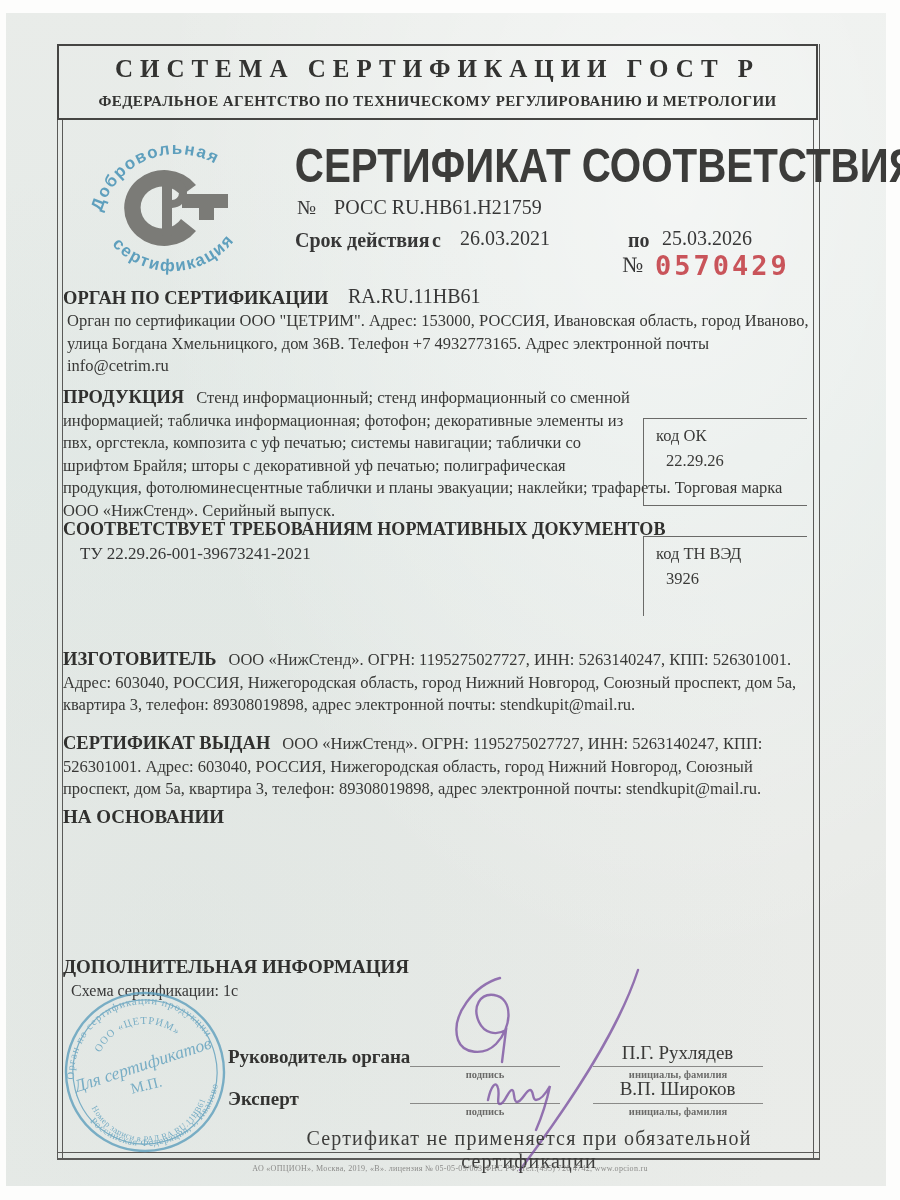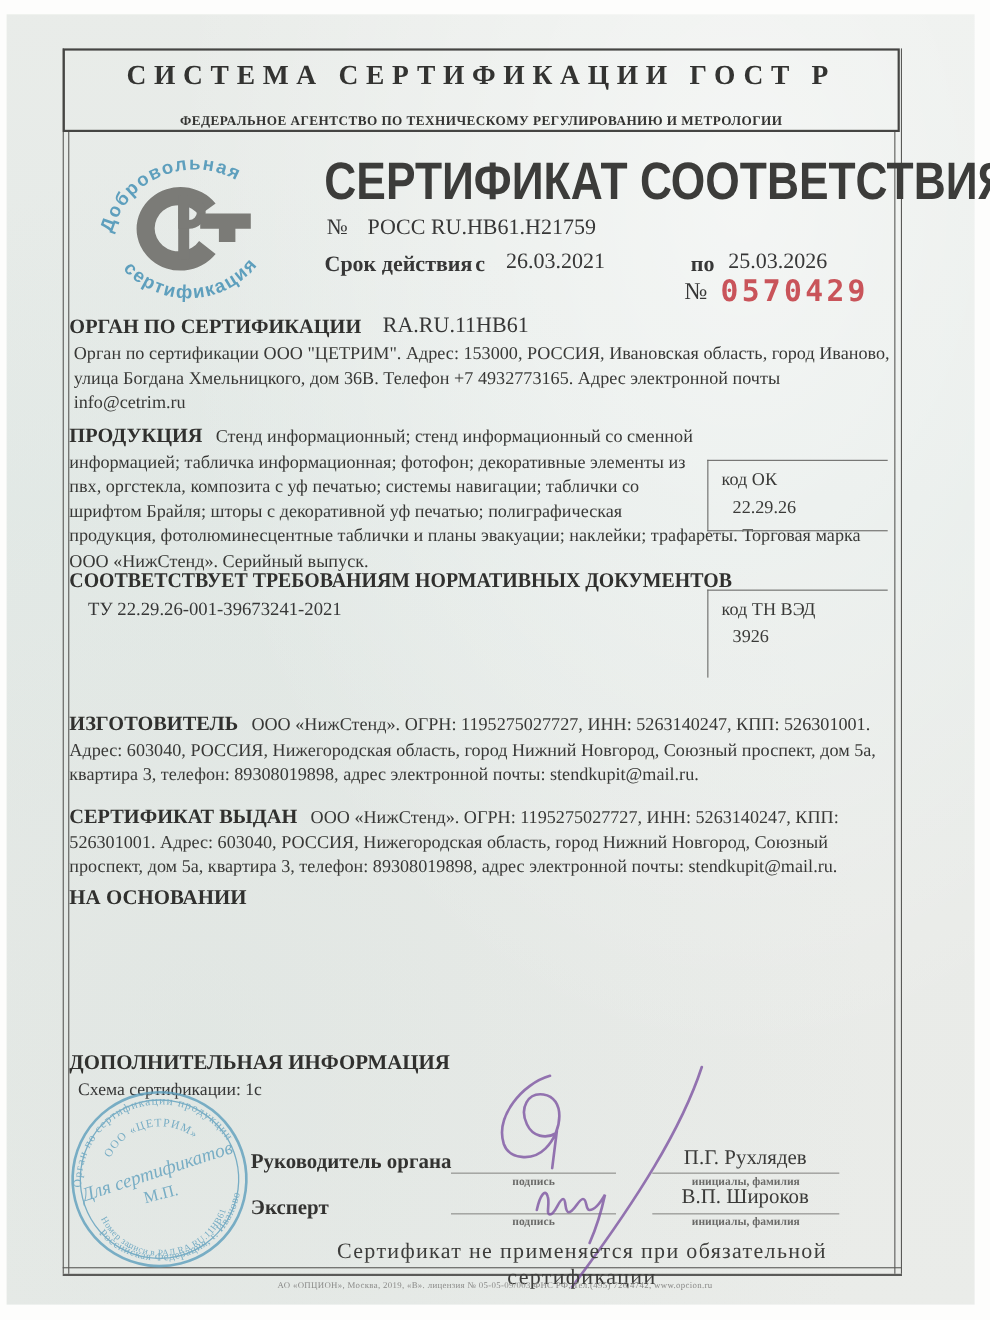--- a/index.html
+++ b/index.html
@@ -8,21 +8,21 @@
     background:
       radial-gradient(ellipse at 75% 15%, rgba(255,255,255,.55), transparent 55%),
       radial-gradient(ellipse at 20% 80%, rgba(210,222,218,.35), transparent 60%),
       linear-gradient(180deg,#e9ece9 0%,#e4eae7 38%,#e9ebe8 70%,#eaece9 100%);}
   .edge{position:absolute;background:#fdfdfc;}
   .abs{position:absolute;}
   .vline{position:absolute;width:1px;background:#5a5a58;}
   .hline{position:absolute;height:1px;background:#5a5a58;}
   .header-box{position:absolute;left:57px;top:44px;width:761px;height:76px;border:2px solid #454543;box-sizing:border-box;text-align:center;}
   .hdr1{margin-top:9px;font-weight:bold;font-size:25px;letter-spacing:7px;color:#333331;}
-  .hdr2{margin-top:20px;font-weight:bold;font-size:12px;letter-spacing:.4px;color:#333331;}
+  .hdr2{margin-top:10px;font-weight:bold;font-size:15px;letter-spacing:.4px;color:#333331;}
   .title{position:absolute;left:250px;top:138px;width:560px;text-align:center;
     font-family:"Liberation Sans",sans-serif;font-weight:bold;font-size:48px;color:#3c3c3a;
     transform:scaleX(.84);transform-origin:center;white-space:nowrap;letter-spacing:0px;}
   .serif20{font-size:20px;}
   .bold{font-weight:bold;}
   .rednum{font-family:"DejaVu Sans Mono",monospace;font-weight:bold;font-size:27px;letter-spacing:3px;color:#c9545a;}
   .sec-head{font-weight:bold;font-size:18.5px;color:#30302e;white-space:nowrap;}
   .body-text{font-size:16.5px;line-height:22.5px;color:#383836;}
   .inline-head{font-weight:bold;font-size:18.5px;color:#30302e;margin-right:12px;}
   .float-spacer{float:right;width:165px;height:76px;}
@@ -94,21 +94,21 @@
   <span class="abs rednum" style="left:655px;top:250px;">0570429</span>
 
   <div class="abs sec-head" style="left:63px;top:288px;">ОРГАН ПО СЕРТИФИКАЦИИ</div>
   <div class="abs serif20" style="left:348px;top:285px;">RA.RU.11HB61</div>
   <div class="abs body-text" style="left:67px;top:310px;width:748px;">Орган по сертификации ООО "ЦЕТРИМ". Адрес: 153000, РОССИЯ, Ивановская область, город Иваново, улица Богдана Хмельницкого, дом 36В. Телефон +7 4932773165. Адрес электронной почты info@cetrim.ru</div>
 
   <div class="abs body-text" style="left:63px;top:386px;width:747px;">
     <span class="float-spacer"></span><span class="inline-head">ПРОДУКЦИЯ</span><span>Стенд информационный; стенд информационный со сменной информацией; табличка информационная; фотофон; декоративные элементы из пвх, оргстекла, композита с уф печатью; системы навигации; таблички со шрифтом Брайля; шторы с декоративной уф печатью; полиграфическая продукция, фотолюминесцентные таблички и планы эвакуации; наклейки; трафареты. Торговая марка ООО «НижСтенд». Серийный выпуск.</span>
   </div>
 
-  <div class="code-box" style="top:418px;height:65px;border-bottom:1px solid #6a6a68;">
+  <div class="code-box" style="top:418px;height:88px;border-bottom:1px solid #6a6a68;">
     <span>код ОК</span>
     <span class="val">22.29.26</span>
   </div>
   <div class="code-box" style="top:536px;height:80px;">
     <span>код ТН ВЭД</span>
     <span class="val">3926</span>
   </div>
 
   <div class="abs sec-head" style="left:63px;top:518px;font-size:19px;transform:scaleX(.95);transform-origin:left;">СООТВЕТСТВУЕТ ТРЕБОВАНИЯМ НОРМАТИВНЫХ ДОКУМЕНТОВ</div>
   <div class="abs" style="left:80px;top:544px;font-size:17px;">ТУ 22.29.26-001-39673241-2021</div>

